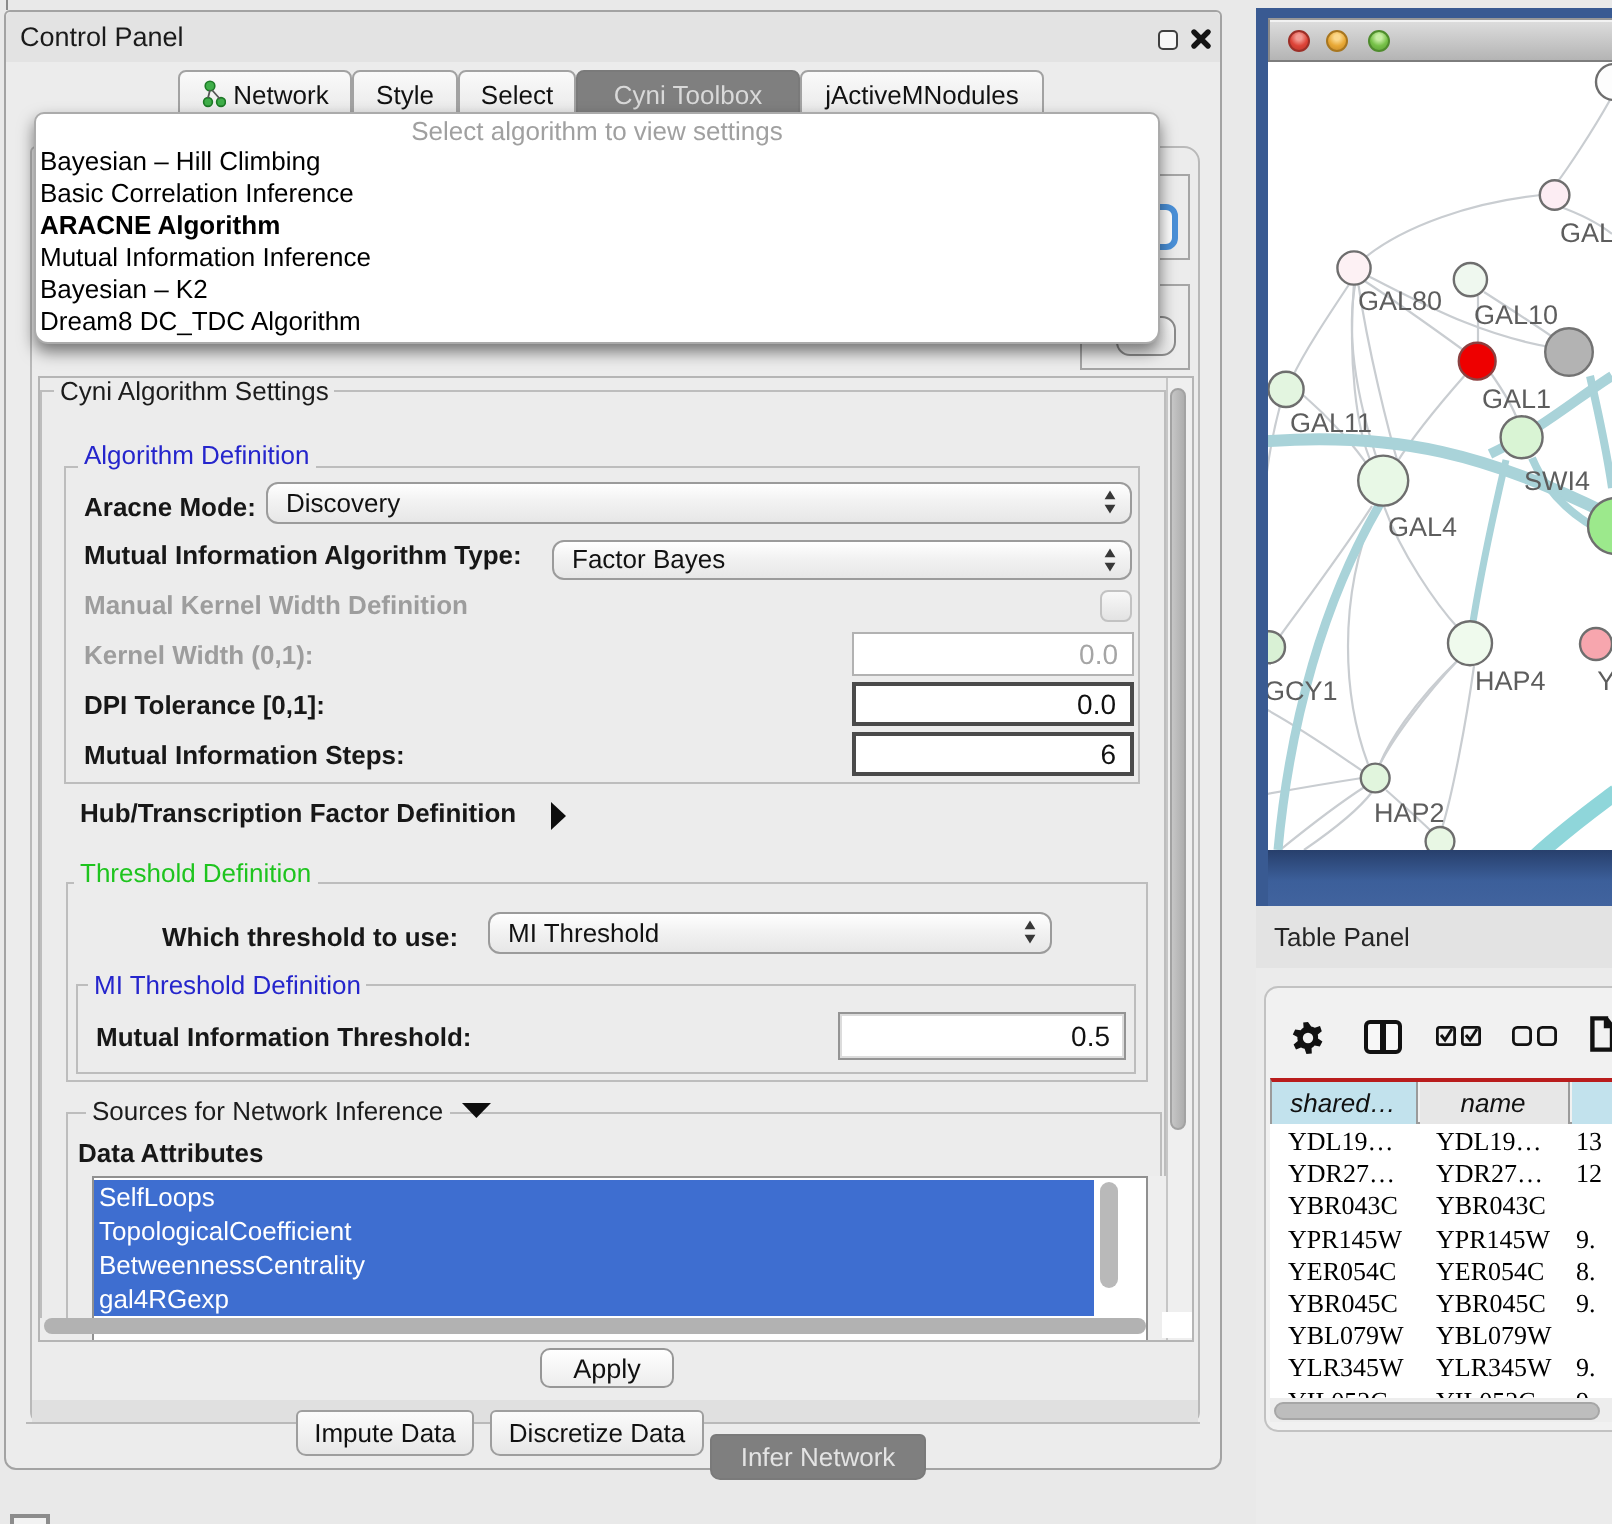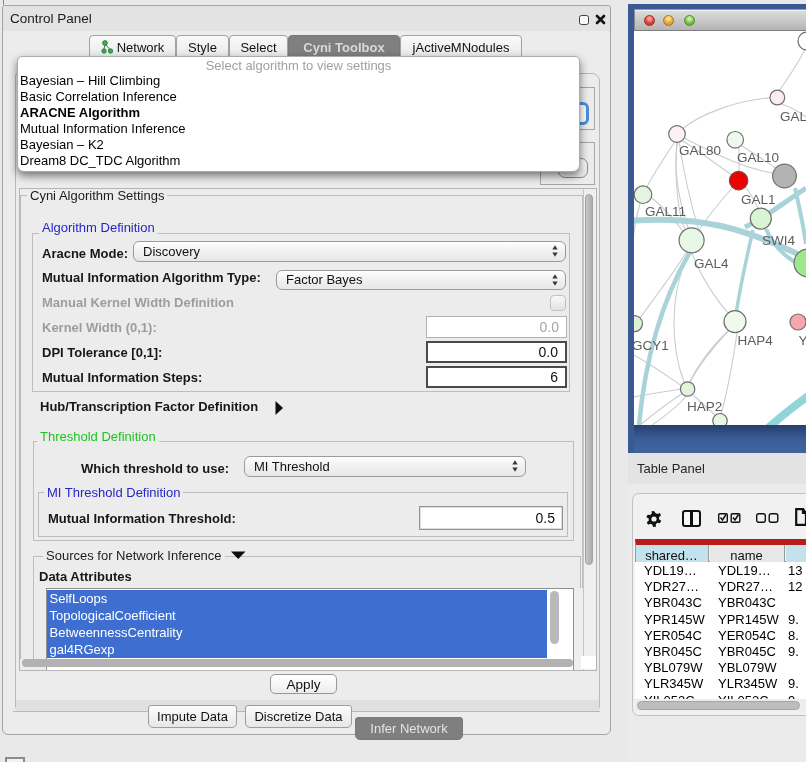--- a/index.html
+++ b/index.html
@@ -13,21 +13,21 @@
   .combo { position:absolute; border:1px solid #9b9b9b; border-radius:6px;
            background:linear-gradient(#ffffff,#f2f2f2 45%,#e7e7e7);
            font-size:13px; color:#111; display:flex; align-items:center; }
   .combo .ct { padding-left:9px; }
   .carr { position:absolute; right:7px; top:50%; transform:translateY(-50%); width:6px; height:12px; }
   .tfield { position:absolute; background:#fff; font-size:14px; color:#111;
             display:flex; align-items:center; justify-content:flex-end; padding-right:7px; }
   .tab { position:absolute; height:24px; border:1px solid #a2a2a2; border-radius:4px 4px 0 0;
          background:linear-gradient(#fafafa,#e8e8e8); font-size:13px; color:#111;
          display:flex; align-items:center; justify-content:center; white-space:nowrap; }
-  .tabsel { background:#7f7f7f; color:#d9d9d9; border-color:#7a7a7a;font-weight:bold; }
+  .tabsel { background:#7f7f7f; color:#d9d9d9; border-color:#7a7a7a; }
   .btab { position:absolute; height:23px; border:1px solid #9e9e9e; border-radius:3px 3px 5px 5px;
           background:linear-gradient(#fbfbfb,#e7e7e7); font-size:13px; color:#111;
           display:flex; align-items:center; justify-content:center; white-space:nowrap; }
 </style>
 </head>
 <body>
 
 <div class="abs" id="cpwin" style="left:2px; top:5px; width:609px; height:730px; border:1px solid #a3a3a3; border-radius:3px 3px 6px 6px; background:#ececec;"></div>
 <div class="abs" style="left:3px; top:0; width:1px; height:5px; background:#8a8a8a;"></div>
 
@@ -247,26 +247,26 @@
   <path d="M15 4.5 L17 7 L20.5 1.5" stroke="#111" stroke-width="1.5" fill="none"></path>
 </svg>
 <svg class="abs" style="left:756px; top:513px;" width="24" height="10" viewBox="0 0 24 10">
   <rect x="0.7" y="0.7" width="8.6" height="8.6" fill="none" stroke="#111" stroke-width="1.4" rx="2"></rect>
   <rect x="13.2" y="0.7" width="8.6" height="8.6" fill="none" stroke="#111" stroke-width="1.4" rx="2"></rect>
 </svg>
 <svg class="abs" style="left:795px; top:508px;" width="11" height="18" viewBox="0 0 11 18">
   <path d="M1.2 1.2 L8 1.2 L8 5 L11 5 L11 16.8 L1.2 16.8 Z M8 1.2 L11 5" fill="none" stroke="#111" stroke-width="2.2"></path>
 </svg>
 
-<div class="abs" style="left:634.5px; top:539px; width:172px; height:23px; border-top:6px solid #b91c1c; border-bottom:1px solid #9b9b9b; border-left:1px solid #9b9b9b; font-size:13px; color:#111;">
+<div class="abs" style="left:634.5px; top:539px; width:172px; height:23px; border-top:2px solid #b91c1c; border-bottom:1px solid #9b9b9b; border-left:1px solid #9b9b9b; font-size:13px; color:#111;font-style:italic;">
   <div class="abs" style="left:0; top:0; width:73px; height:22px; background:#c2e2ed; border-right:1px solid #9b9b9b; text-align:center; line-height:22px;">shared…</div>
   <div class="abs" style="left:74px; top:0; width:75px; height:22px; background:#e7e7e7; border-right:1px solid #9b9b9b; text-align:center; line-height:22px;">name</div>
   <div class="abs" style="left:150px; top:0; width:22px; height:22px; background:#c2e2ed;"></div>
 </div>
-<div class="abs" style="left:634.5px; top:562px; width:172px; height:137px; background:#fff; overflow:hidden; font-size:13px; color:#000;">
+<div class="abs" style="left:634.5px; top:562px; width:172px; height:137px; background:#fff; overflow:hidden; font-size:13px; color:#000;font-family:Liberation Serif, serif;">
   <div style="position:relative; height:16.2px;">
       <span class="abs" style="left:9.5px; top:1px;">YDL19…</span>
       <span class="abs" style="left:83.5px; top:1px;">YDL19…</span>
       <span class="abs" style="left:153.5px; top:1px;">13</span>
     </div>
   <div style="position:relative; height:16.2px;">
       <span class="abs" style="left:9.5px; top:1px;">YDR27…</span>
       <span class="abs" style="left:83.5px; top:1px;">YDR27…</span>
       <span class="abs" style="left:153.5px; top:1px;">12</span>
     </div>

